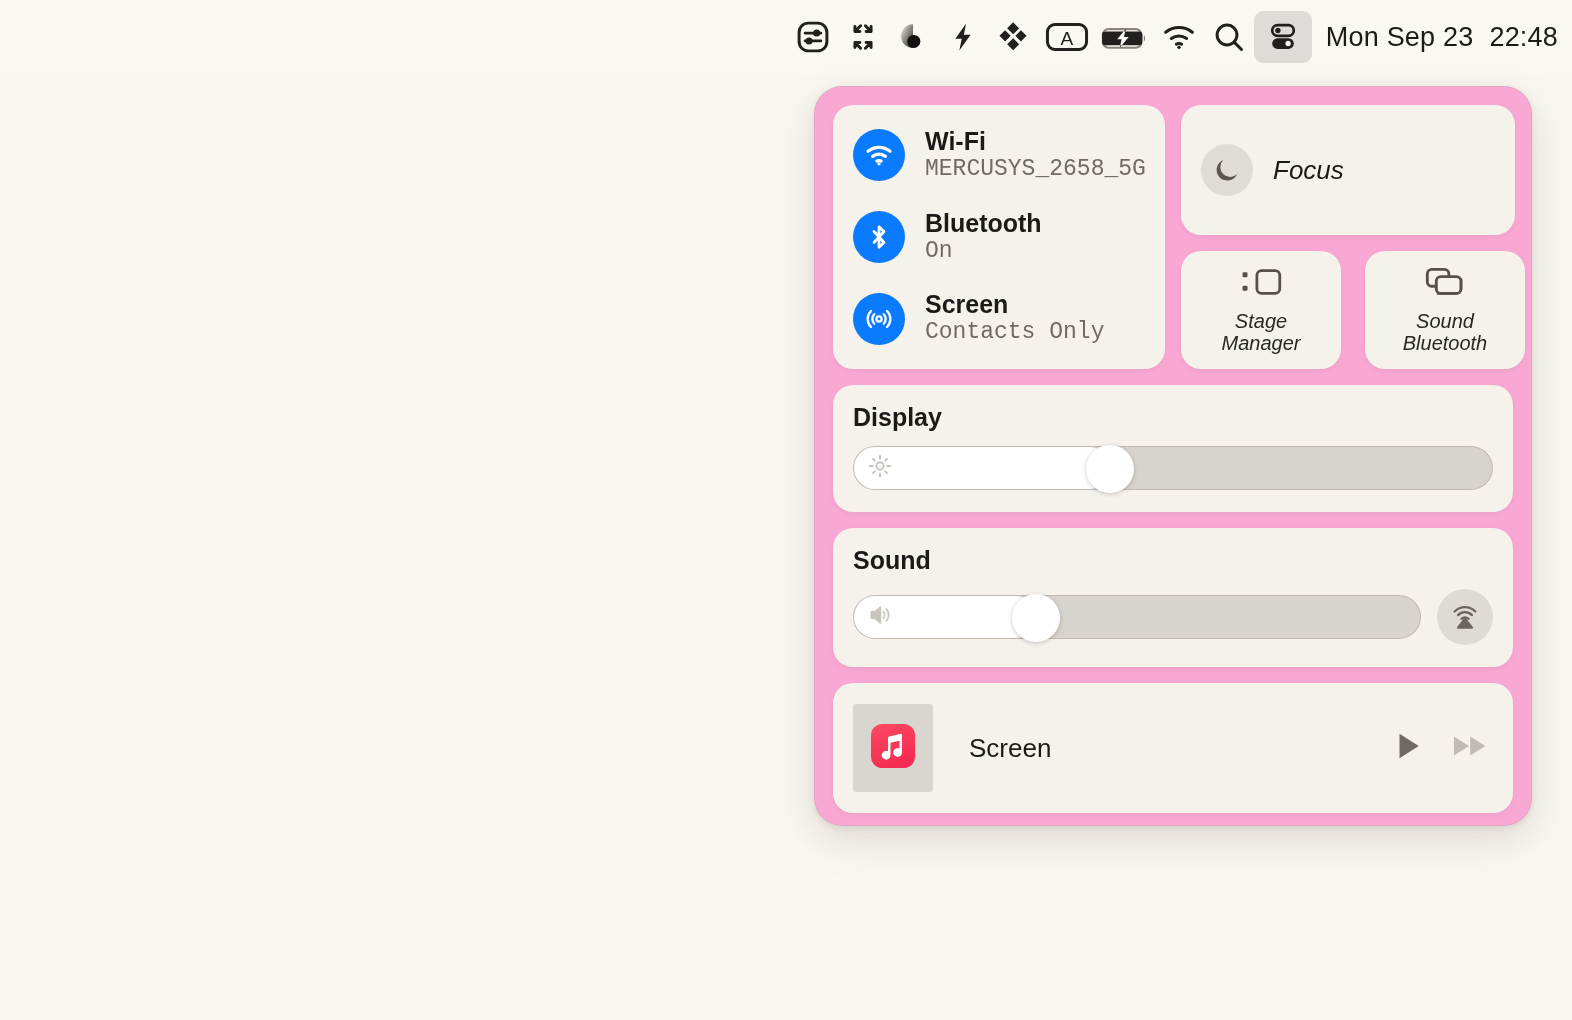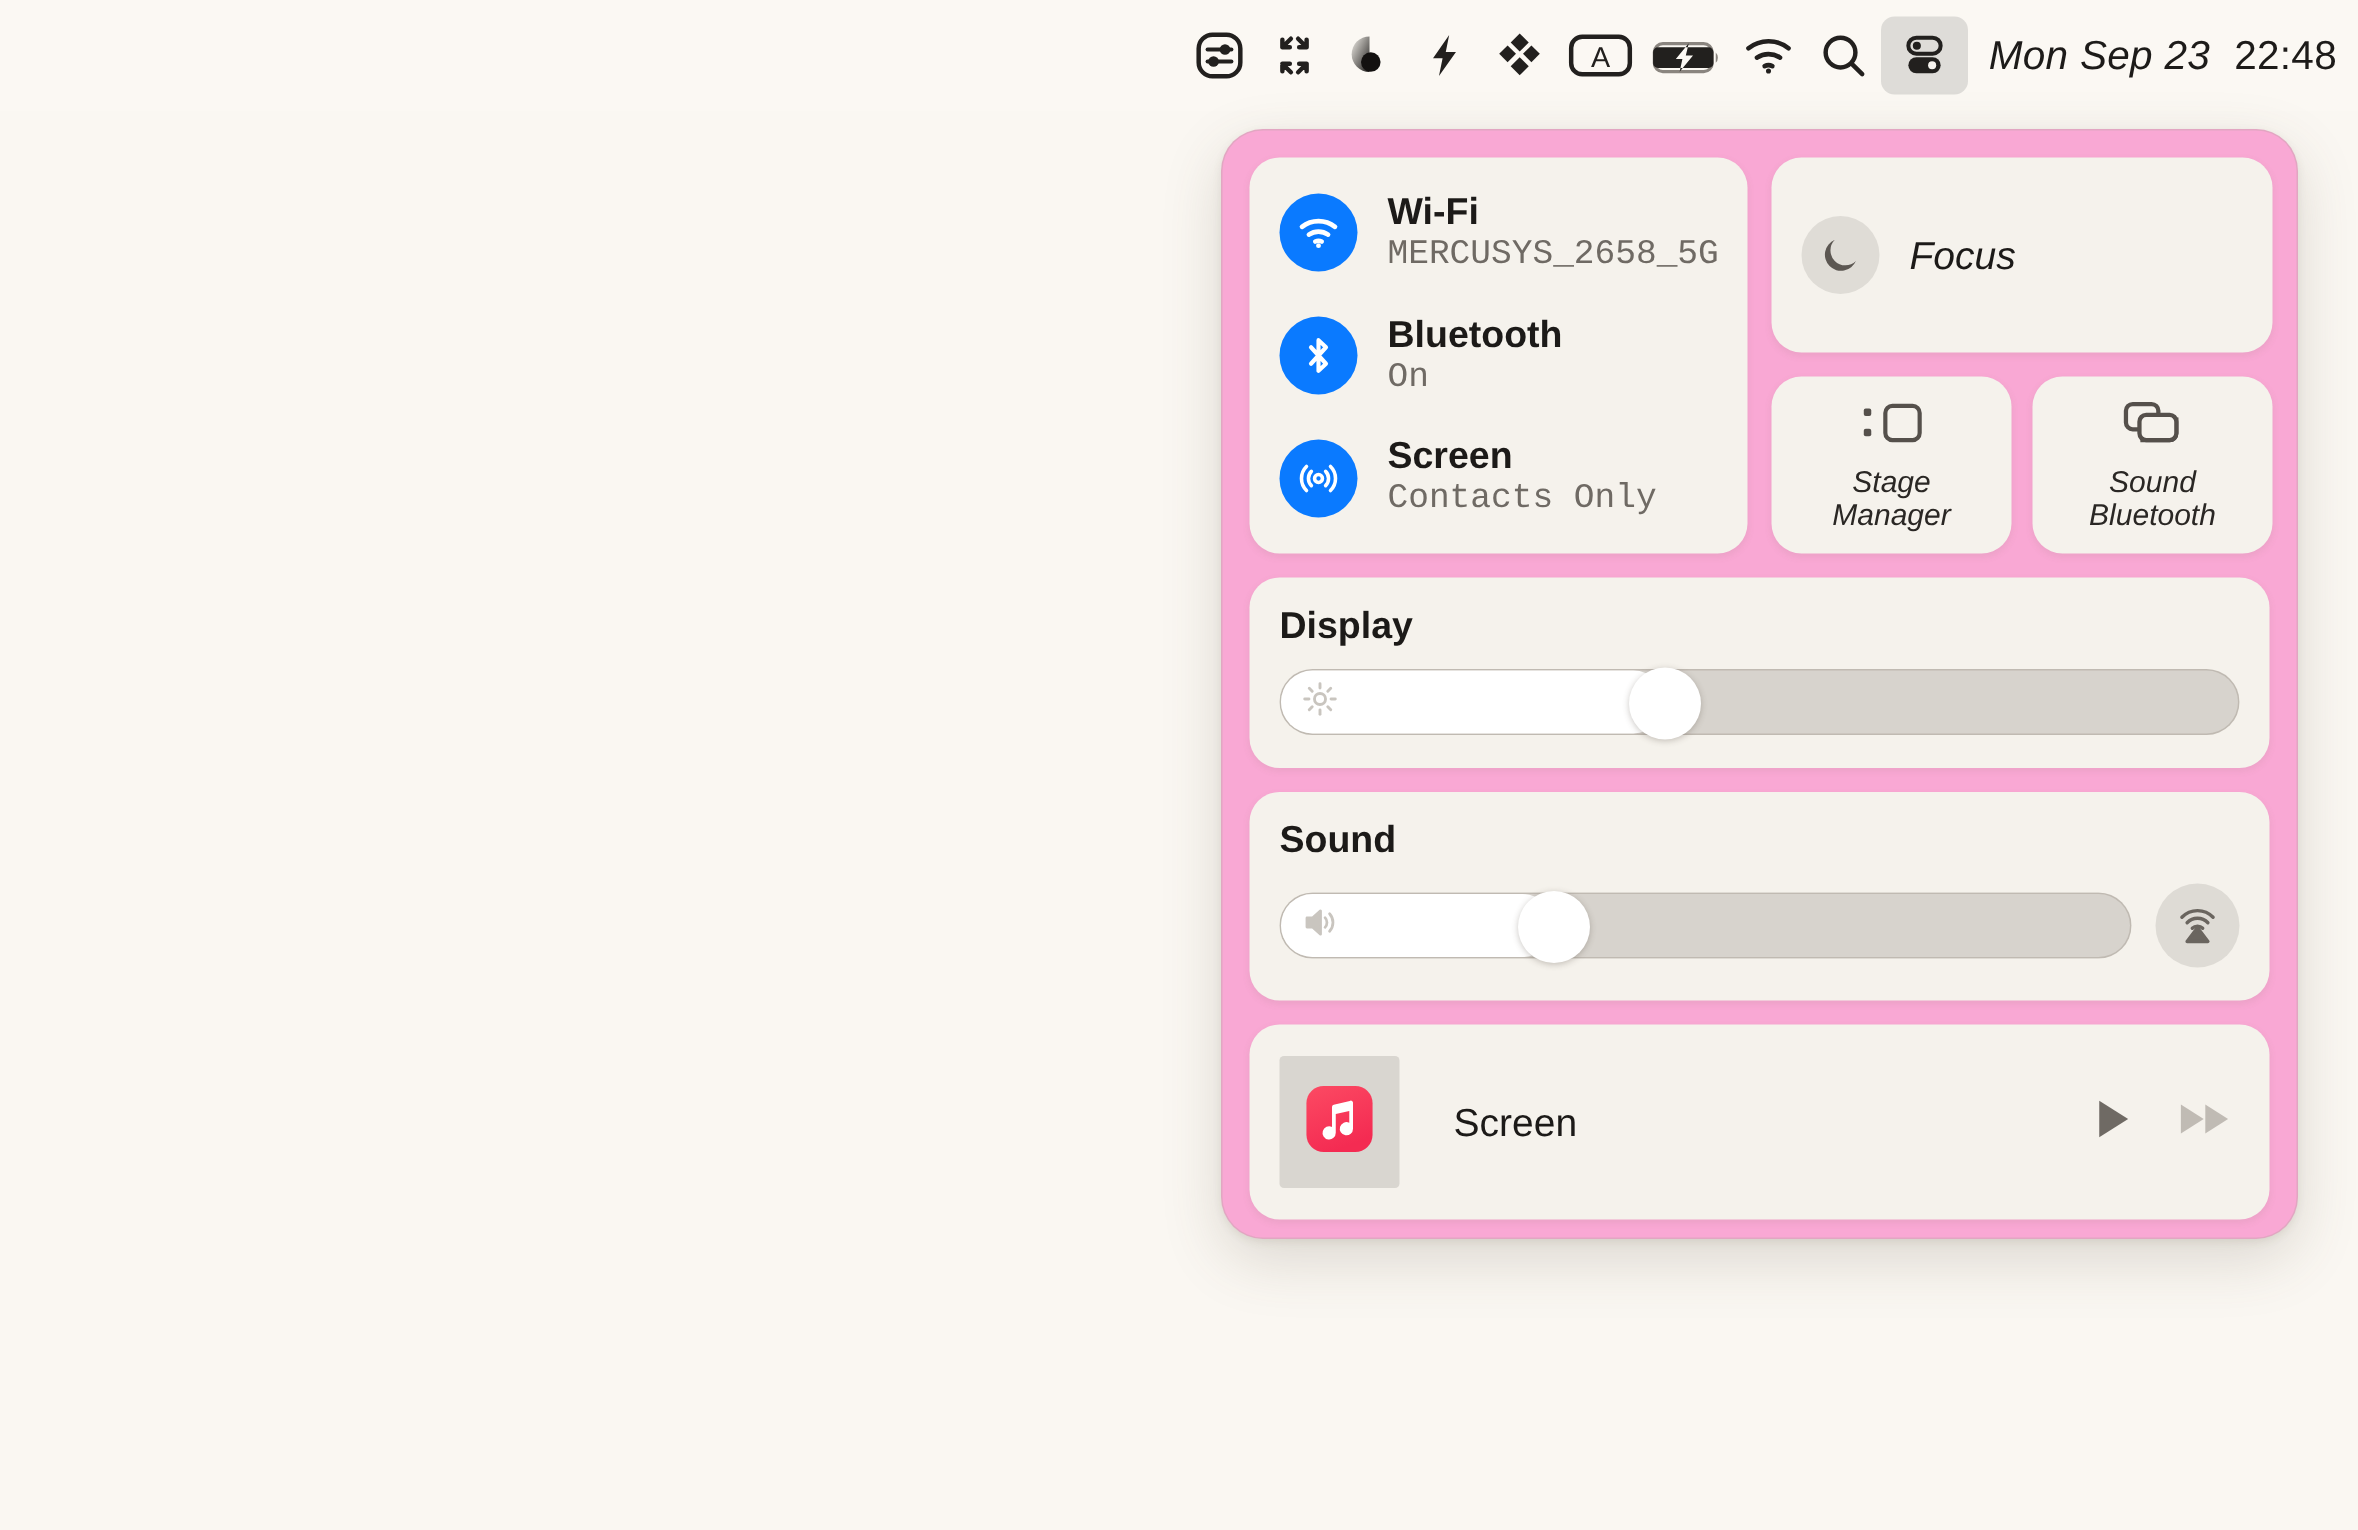--- a/index.html
+++ b/index.html
@@ -24,21 +24,21 @@
     border-radius: 9px;
     color: #22201e;
   }
   .mb-item.wide { min-width: 58px; }
   .mb-item.active { background: #dedcd8; padding: 0 12px; }
   #clock {
     display: flex; align-items: center;
     font-size: 27px; color: #1d1b19; letter-spacing: 0.2px;
     margin-left: 14px; white-space: nowrap;
   }
-  #clock .date { margin-right: 16px; font-style: italic; }
+  #clock .date { margin-right: 16px; }
 
   
   #control-center {
     position: absolute;
     left: 814px; top: 86px;
     width: 718px; height: 740px;
     background: #f9a8d4;
     border: 1px solid rgba(170,160,148,0.28);
     border-radius: 28px;
     box-shadow: 0 14px 40px rgba(90,75,60,0.18), 0 2px 6px rgba(90,75,60,0.10);
@@ -73,21 +73,21 @@
     display: flex; align-items: center; gap: 20px;
     padding-left: 20px;
   }
   .round-gray {
     width: 52px; height: 52px; border-radius: 50%;
     background: #dfdcd6;
     display: flex; align-items: center; justify-content: center; flex: none;
   }
   #focus-label { font-size: 26px; color: #1c1a18; }
 
-  .tile-row { display: flex; gap: 14px; }
+  .tile-row { display: flex; gap: 24px; }
   .tile {
     width: 160px; height: 118px;
     display: flex; flex-direction: column;
     align-items: center; justify-content: center; gap: 8px;
   }
   .tile-label {
     font-size: 20px; color: #2a2724; text-align: center; line-height: 1.08;
   }
 
   

